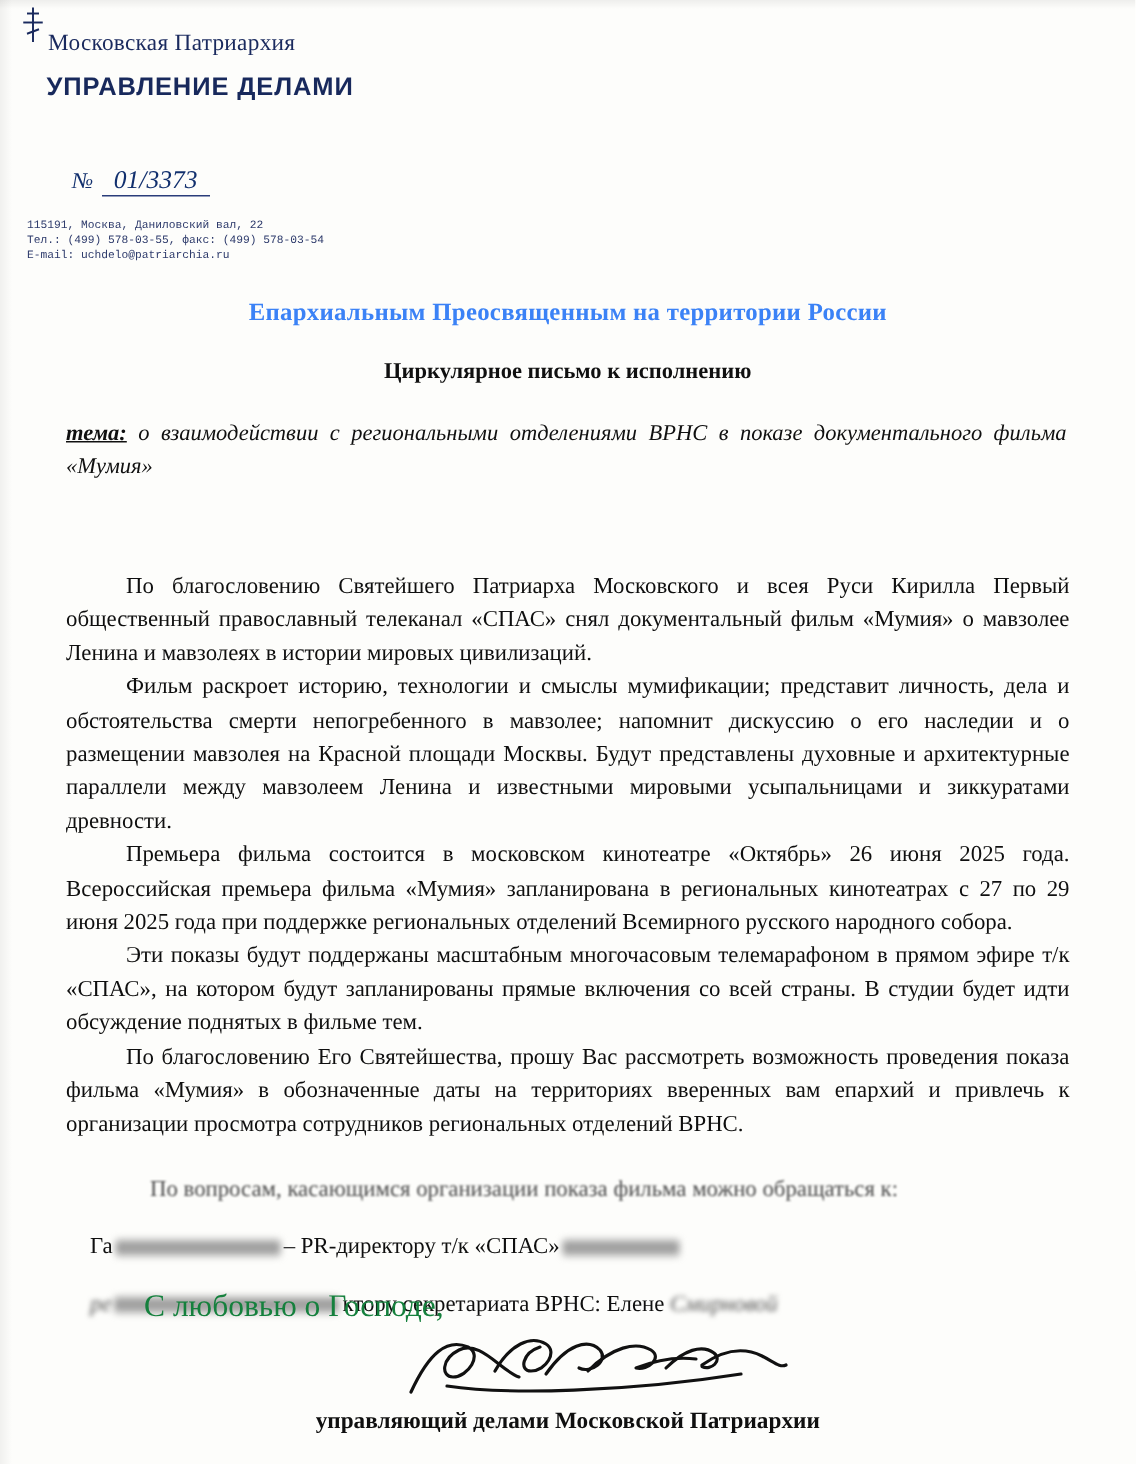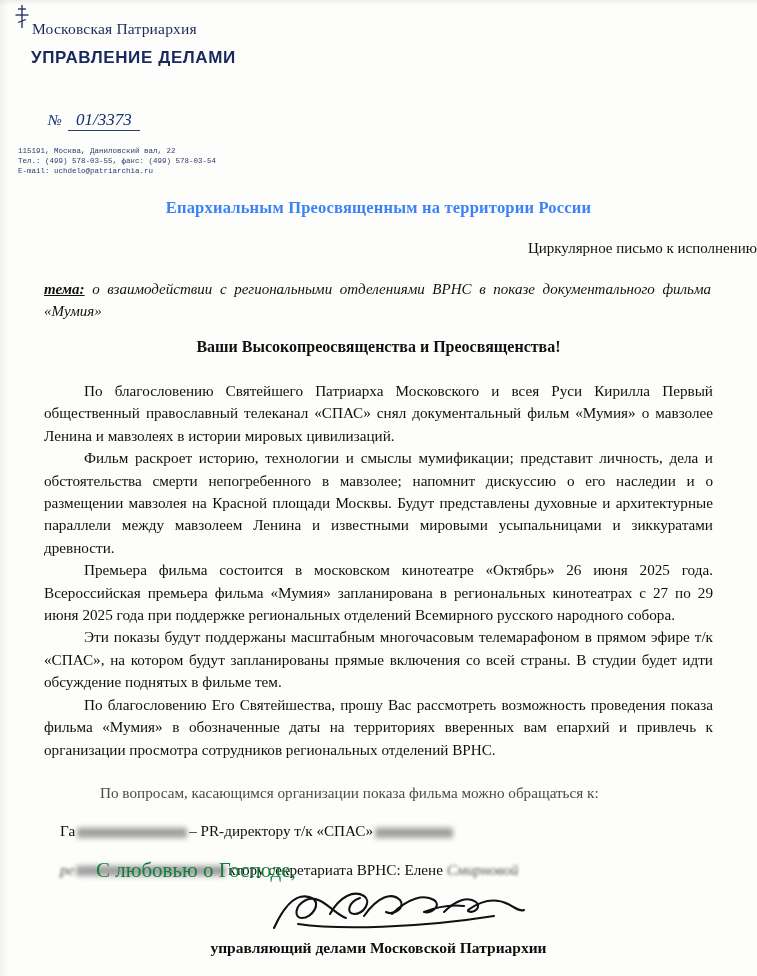--- a/index.html
+++ b/index.html
@@ -122,24 +122,24 @@
     font-family: "Liberation Serif", serif;
     font-size: 16.5px;
     font-weight: bold;
     color: #3b82f6;
     letter-spacing: 0.2px;
   }
   .doc-sub {
     position: absolute;
     left: 0; right: 0;
     top: 240px;
-    text-align: right;
+    text-align: center;
     font-family: "Liberation Serif", serif;
     font-size: 15px;
-    font-weight: normal;
+    font-weight: bold;
     color: #101010;
   }
 
   .theme {
     position: absolute;
     left: 44px;
     right: 46px;
     top: 278px;
     font-family: "Liberation Serif", serif;
     font-style: italic;
@@ -296,21 +296,20 @@
   </div>
 
   <div class="doc-title">Епархиальным Преосвященным на территории России</div>
   <div class="doc-sub">Циркулярное письмо к исполнению</div>
 
   <div class="theme">
     <b>тема:</b>
     <span>о взаимодействии с региональными отделениями ВРНС в показе документального фильма «Мумия»</span>
   </div>
 
-  <div class="greeting">Ваши Высокопреосвященства и Преосвященства!</div>
 
   <div class="body-text">
     <p>По благословению Святейшего Патриарха Московского и всея Руси Кирилла Первый общественный православный телеканал «СПАС» снял документальный фильм «Мумия» о мавзолее Ленина и мавзолеях в истории мировых цивилизаций.</p>
     <p>Фильм раскроет историю, технологии и смыслы мумификации; представит личность, дела и обстоятельства смерти непогребенного в мавзолее; напомнит дискуссию о его наследии и о размещении мавзолея на Красной площади Москвы. Будут представлены духовные и архитектурные параллели между мавзолеем Ленина и известными мировыми усыпальницами и зиккуратами древности.</p>
     <p>Премьера фильма состоится в московском кинотеатре «Октябрь» 26 июня 2025 года. Всероссийская премьера фильма «Мумия» запланирована в региональных кинотеатрах с 27 по 29 июня 2025 года при поддержке региональных отделений Всемирного русского народного собора.</p>
     <p>Эти показы будут поддержаны масштабным многочасовым телемарафоном в прямом эфире т/к «СПАС», на котором будут запланированы прямые включения со всей страны. В студии будет идти обсуждение поднятых в фильме тем.</p>
     <p>По благословению Его Святейшества, прошу Вас рассмотреть возможность проведения показа фильма «Мумия» в обозначенные даты на территориях вверенных вам епархий и привлечь к организации просмотра сотрудников региональных отделений ВРНС.</p>
   </div>
 
   <div class="contact-block">

